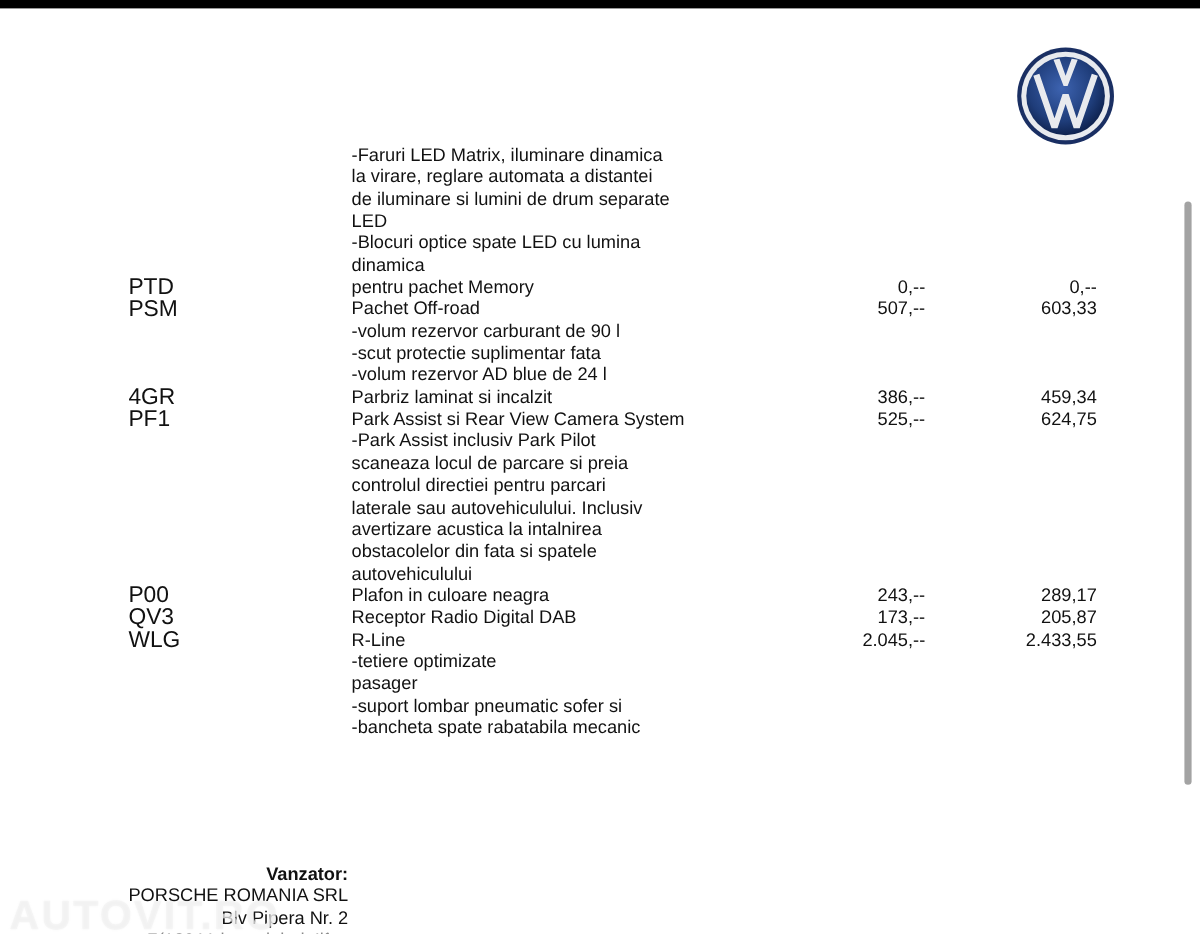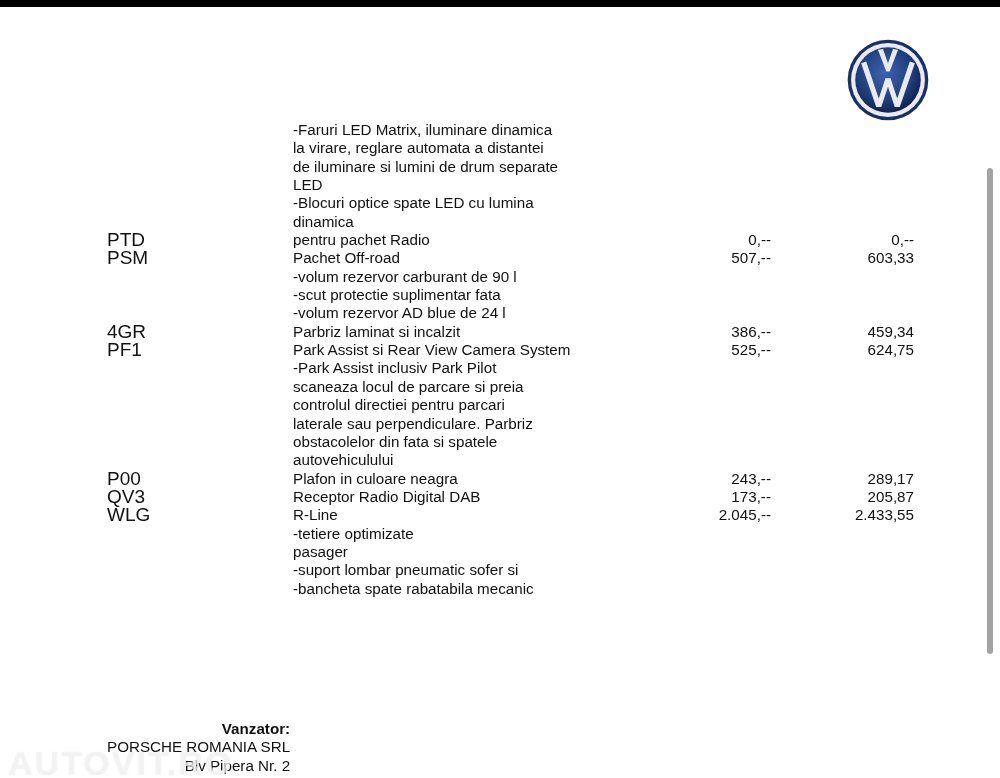--- a/index.html
+++ b/index.html
@@ -50,21 +50,21 @@
     <div class="line desc">de iluminare si lumini de drum separate</div>
     <div class="line desc">LED</div>
     <div class="line desc">-Blocuri optice spate LED cu lumina</div>
     <div class="line desc">dinamica</div>
   </div>
 
   <div class="row">
     <span class="code">PTD</span>
     <span class="price1">0,--</span>
     <span class="price2">0,--</span>
-    <div class="line desc">pentru pachet Radio</div>
+    <div class="line desc">pentru pachet Memory</div>
   </div>
 
   <div class="row">
     <span class="code">PSM</span>
     <span class="price1">507,--</span>
     <span class="price2">603,33</span>
     <div class="line desc">Pachet Off-road</div>
     <div class="line desc">-volum rezervor carburant de 90 l</div>
     <div class="line desc">-scut protectie suplimentar fata</div>
     <div class="line desc">-volum rezervor AD blue de 24 l</div>
@@ -78,21 +78,22 @@
   </div>
 
   <div class="row">
     <span class="code">PF1</span>
     <span class="price1">525,--</span>
     <span class="price2">624,75</span>
     <div class="line desc">Park Assist si Rear View Camera System</div>
     <div class="line desc">-Park Assist inclusiv Park Pilot</div>
     <div class="line desc">scaneaza locul de parcare si preia</div>
     <div class="line desc">controlul directiei pentru parcari</div>
-    <div class="line desc">laterale sau perpendiculare. Parbriz</div>
+    <div class="line desc">laterale sau autovehiculului. Inclusiv</div>
+    <div class="line desc">avertizare acustica la intalnirea</div>
     <div class="line desc">obstacolelor din fata si spatele</div>
     <div class="line desc">autovehiculului</div>
   </div>
 
   <div class="row">
     <span class="code">P00</span>
     <span class="price1">243,--</span>
     <span class="price2">289,17</span>
     <div class="line desc">Plafon in culoare neagra</div>
   </div>

